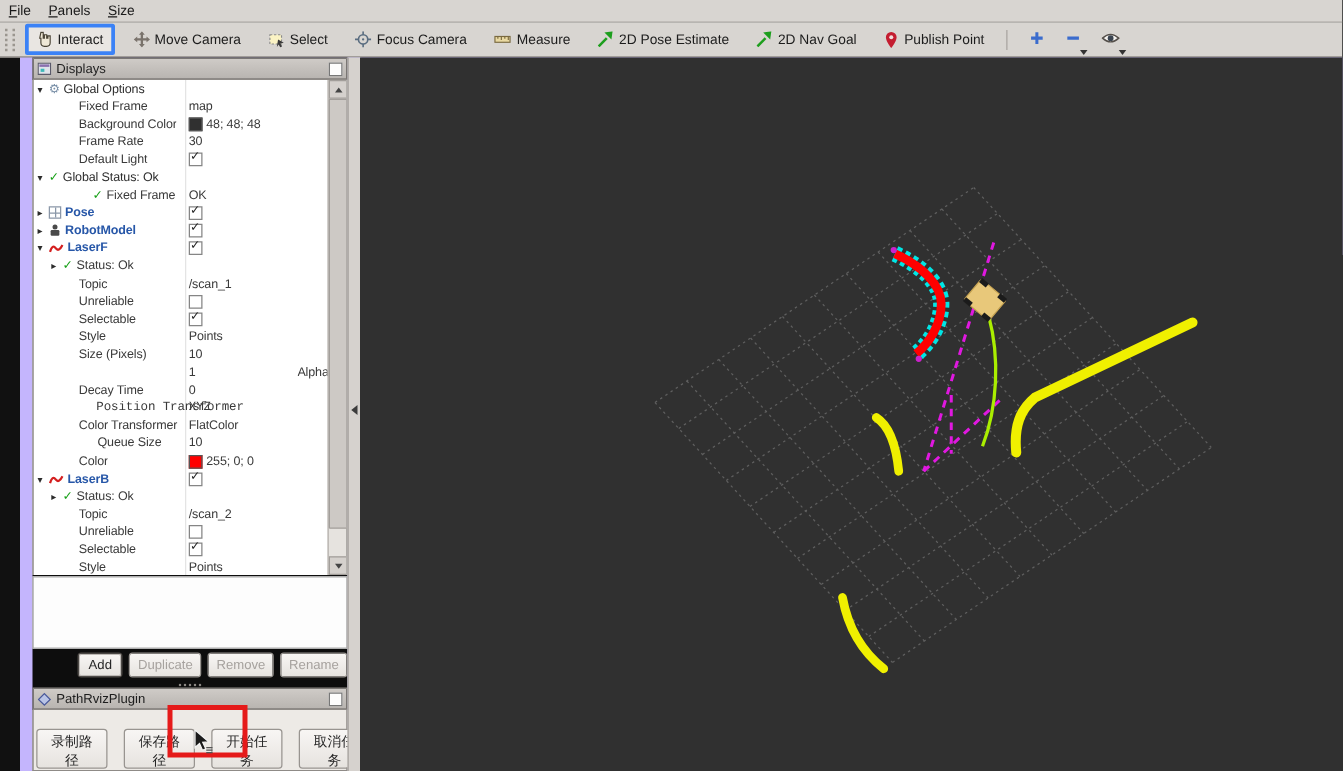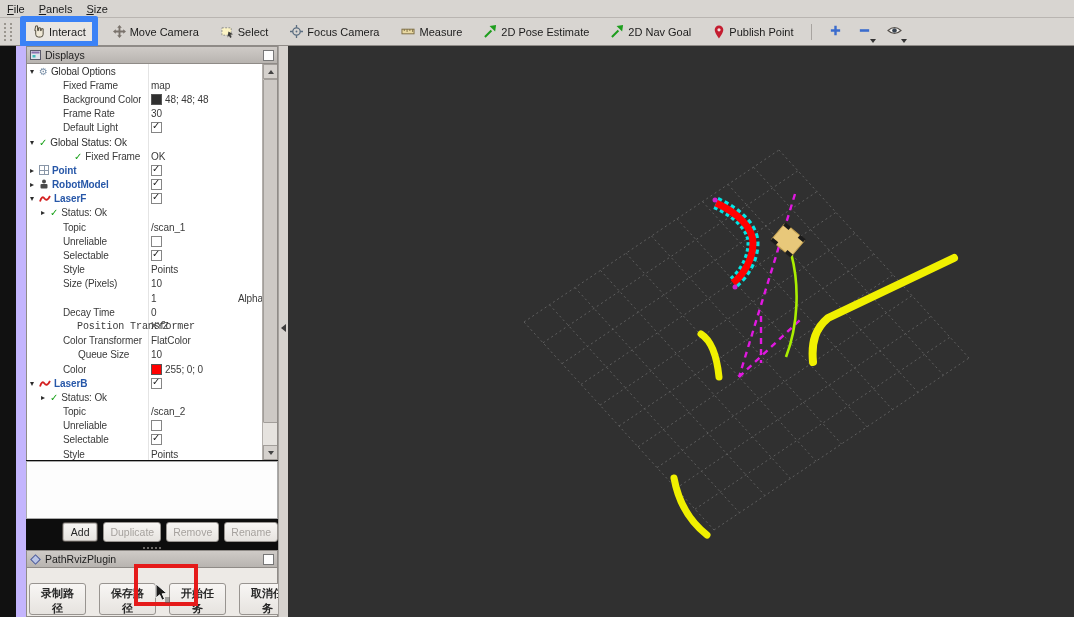--- a/index.html
+++ b/index.html
@@ -11,21 +11,21 @@
            border-bottom:1px solid #b9b5b1;display:flex;align-items:center;font-size:11px;color:#1a1a1a;}
   .menu-item{display:inline-block;padding:1px 7px;}
   .menu-item::first-letter{text-decoration:underline;}
 
   
   .toolbar{position:absolute;left:0;top:18px;width:100%;height:27px;background:#d8d5d1;
            border-bottom:1px solid #8f8b87;display:flex;align-items:center;font-size:11px;color:#1c1c1c;}
   .grip{width:4px;height:18px;margin-left:4px;border-left:2px dotted #9a968f;border-right:2px dotted #9a968f;}
   .tbtn{display:flex;align-items:center;gap:4px;padding:3px 6px;margin-left:8px;border:1px solid transparent;
         border-radius:2px;position:relative;}
-  .tbtn.active{background:#e9e6e2;border:6px solid #3b82f6;}
+  .tbtn.active{background:#e9e6e2;border:3px solid #3b82f6;}
   .tbtn svg{display:block;}
   .tsep{width:1px;height:16px;background:#a8a4a0;margin:0 6px 0 10px;}
   .small-tbtn{position:relative;padding:3px 5px;margin-left:6px;border-radius:2px;}
   .caret{position:absolute;right:0px;bottom:-1px;width:0;height:0;border-left:3px solid transparent;
          border-right:3px solid transparent;border-top:4px solid #333;}
 
   
   .workarea{position:absolute;left:16px;top:46px;width:1074px;height:571px;background:#c4b5fd;}
   .panel-col{position:absolute;left:10px;top:0;width:252px;height:571px;background:#0d0d0d;}
 
@@ -73,21 +73,21 @@
         background:linear-gradient(#f8f6f4,#e6e3df);border:1px solid #989490;border-radius:3px;}
   .qbtn.default{border:1px solid #4f4b47;box-shadow:0 0 0 1px #bdb9b5 inset;}
   .qbtn:disabled{color:#a6a29e;}
   .splitter-dots{height:4px;display:flex;align-items:center;justify-content:center;gap:2px;}
   .splitter-dots i{width:2px;height:2px;background:#8c8884;border-radius:50%;}
 
   
   .plugin-body{height:48px;background:#edeae6;border:1px solid #8f8b87;border-top:none;position:relative;}
   .plugin-btnrow{position:absolute;left:2px;top:15px;display:flex;gap:13px;}
   .cbtn{height:32px;min-width:57px;font-size:11px;font-family:inherit;color:#262626;padding:2px 6px;
-        background:linear-gradient(#f8f6f4,#e6e3df);border:1px solid #989490;border-radius:3px;font-weight:bold;}
+        background:linear-gradient(#f8f6f4,#e6e3df);border:1px solid #989490;border-radius:3px;}
 
   
   .vsplit{position:absolute;left:262px;top:0;width:10px;height:571px;background:#d6d2ce;border-left:1px solid #a5a19d;}
   .vsplit .handle,.rstrip .handle{position:absolute;left:2px;top:278px;width:0;height:0;
         border-top:4px solid transparent;border-bottom:4px solid transparent;border-right:5px solid #3c3c3c;}
   .rstrip{position:absolute;right:0;top:0;width:6px;height:571px;background:#d6d2ce;border-left:1px solid #a5a19d;}
   .rstrip .handle{left:0px;top:280px;border-right:4px solid #3c3c3c;border-top:3px solid transparent;border-bottom:3px solid transparent;}
 
   
   .viewport{position:absolute;left:272px;top:0;width:796px;height:571px;background:#303030;}
@@ -281,21 +281,21 @@
               <span class="t-exp-sp"></span>
               <span class="t-ico ico-check">✓</span>
               <span class="t-lbl">Fixed Frame</span>
               <span class="t-val">
                 <span>OK</span>
               </span>
             </div>
             <div class="t-row" style="padding-left: 3px;">
               <span class="t-exp">▸</span>
               <span class="t-ico ico-grid"></span>
-              <span class="t-lbl display">Point</span>
+              <span class="t-lbl display">Pose</span>
               <span class="t-val">
                 <span class="t-check on"></span>
               </span>
             </div>
             <div class="t-row" style="padding-left: 3px;">
               <span class="t-exp">▸</span>
               <span class="t-ico ">
                 <svg width="10" height="11" viewBox="0 0 10 11">
                   <circle cx="5" cy="2.5" r="2" fill="#4a4a4a"></circle>
                   <rect x="1.5" y="5" width="7" height="4.5" rx="1" fill="#4a4a4a"></rect>

